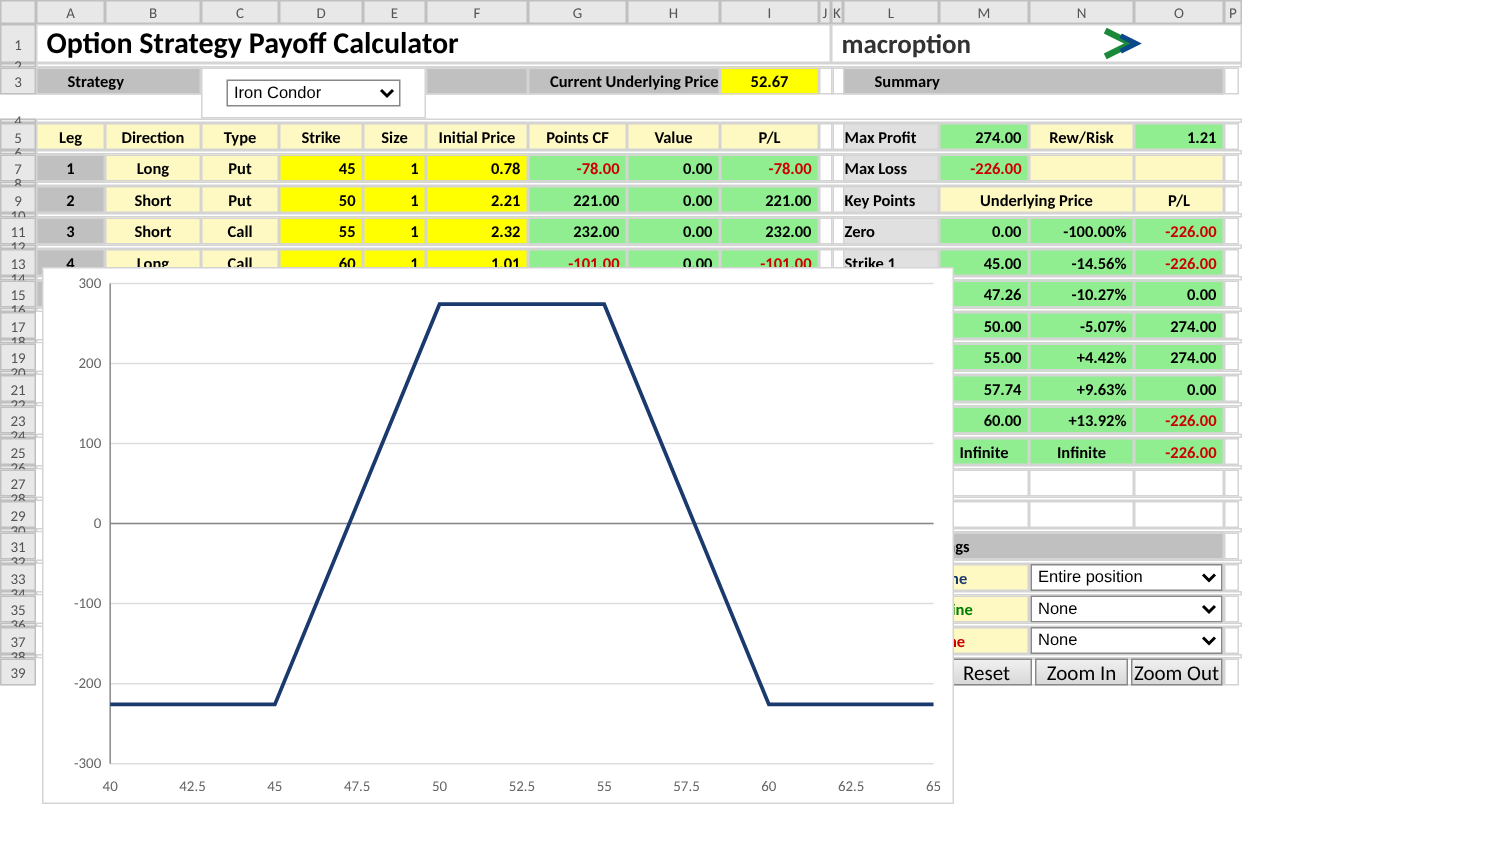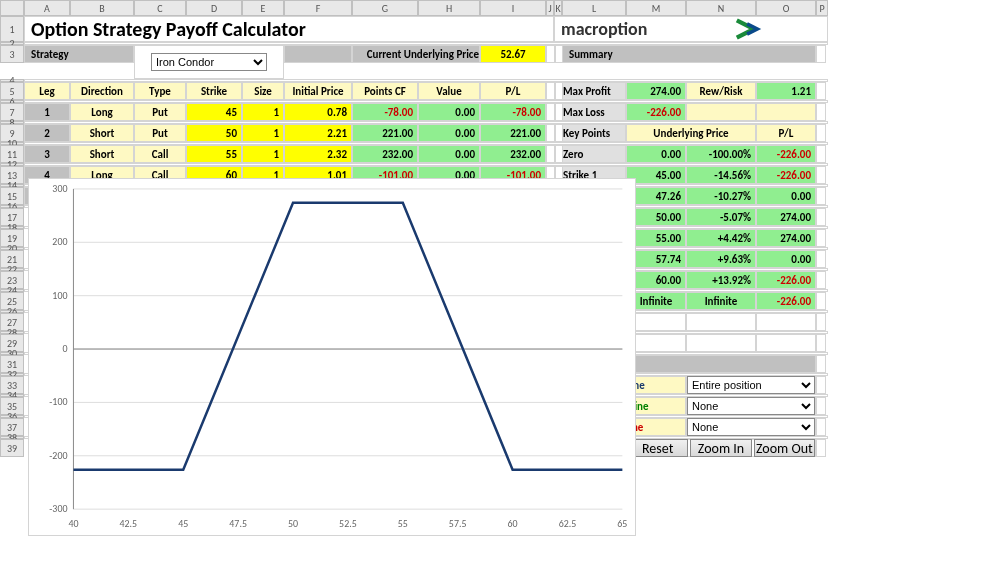--- a/index.html
+++ b/index.html
@@ -5,21 +5,21 @@
 * { box-sizing: border-box; margin: 0; padding: 0; }
 body { font-family: Calibri, Arial, sans-serif; font-size: 11px; background: #fff; color: #000; width: 998px; height: 563px; overflow: hidden; position: relative; }
 .sheet { display: grid; grid-template-columns: 24px repeat(16, auto); grid-auto-rows: auto; }
 .colhdr, .rowhdr { background: #e8e8e8; border: 1px solid #c0c0c0; text-align: center; font-size: 10px; color: #555; display: flex; align-items: center; justify-content: center; }
 .colhdr { height: 16px; }
 .rowhdr { width: 24px; }
 .cell { border: 1px solid #d4d4d4; display: flex; align-items: center; padding: 0 4px; height: 18px; }
 .title { font-size: 20px; font-weight: bold; background: #fff; height: 26px; border: 1px solid #d4d4d4; padding-left: 6px; display: flex; align-items: center; }
 .brand { font-size: 18px; font-weight: bold; color: #333; justify-content: flex-end; padding-right: 8px; display: flex; align-items: center; gap: 4px; }
 .hdr-gray { background: #c0c0c0; font-weight: bold; justify-content: center; }
-.hdr-gray-left { background: #c0c0c0; font-weight: bold; padding-left: 6px; }
+.hdr-gray-left { background: #c0c0c0; font-weight: bold; padding-left: 20px; }
 .sub-gray { background: #fef9c3; font-weight: bold; justify-content: center; }
 .sub-gray-left { background: #e0e0e0; font-weight: bold; padding-left: 0; }
 .yellow { background: #ffff00; text-align: right; justify-content: flex-end; font-weight: bold; }
 .green { background: #90ee90; text-align: right; justify-content: flex-end; font-weight: bold; }
 .green.neg { color: #c00; }
 .green.center { justify-content: center; }
 select.strat { width: 100%; height: 18px; font-size: 11px; border: 1px solid #888; background: #fff; }
 .btn { background: linear-gradient(#f0f0f0,#d8d8d8); border: 1px solid #888; font-size: 14px; height: 18px; display: flex; align-items: center; justify-content: center; cursor: pointer; }
 .chart-area { background: #fff; position: relative; border: 1px solid #d4d4d4; }
 svg { width: 100%; height: 100%; }

